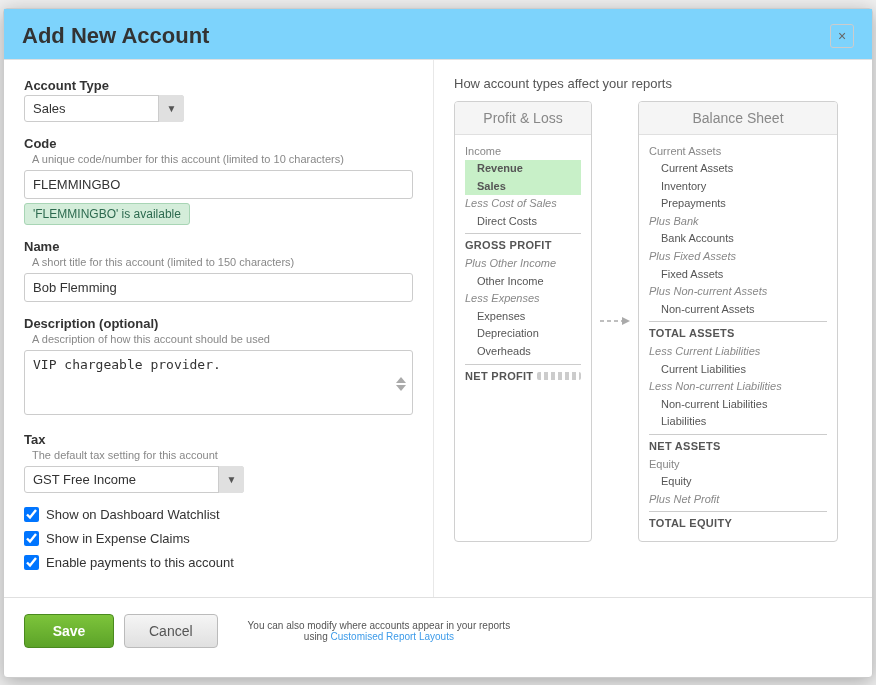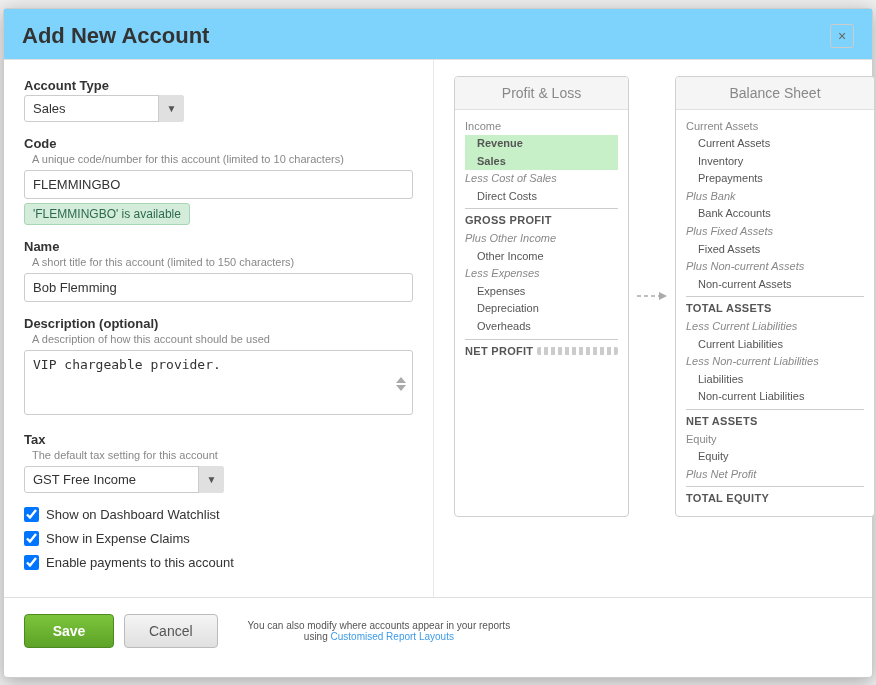--- a/index.html
+++ b/index.html
@@ -173,21 +173,21 @@
       display: inline-block;
     }
     .select-box-tax {
       appearance: none;
       -webkit-appearance: none;
       background: #fff;
       border: 1px solid #ccc;
       border-radius: 3px;
       padding: 5px 28px 5px 8px;
       font-size: 13px;
-      width: 200px;
+      width: 220px;
       cursor: pointer;
       color: #333;
     }
     .checkbox-row {
       display: flex;
       align-items: center;
       gap: 7px;
       margin-bottom: 9px;
       color: #333;
       font-size: 13px;
@@ -221,21 +221,21 @@
       color: #888;
       border-bottom: 1px solid #e0e0e0;
       font-weight: normal;
     }
     .report-box-body {
       padding: 8px 10px;
       font-size: 11px;
       line-height: 1.6;
     }
     .pnl-box {
-      width: 175px;
+      width: 138px;
     }
     .bs-box {
       width: 200px;
       position: relative;
     }
     .report-section-title {
       color: #888;
       font-size: 11px;
     }
     .report-section-item {
@@ -386,20 +386,21 @@
         <span>Show in Expense Claims</span>
       </div>
       <div class="checkbox-row">
         <input type="checkbox" checked="" style="">
         <span>Enable payments to this account</span>
       </div>
 
     </div>
 
     <div class="right-panel">
+      <div class="right-panel-title">How account types affect your reports</div>
 
       <div class="reports-container">
 
         <div class="report-box pnl-box">
           <div class="report-box-header">Profit &amp; Loss</div>
           <div class="report-box-body">
             <div class="report-section-title">Income</div>
             <div class="report-section-item highlighted">Revenue</div>
             <div class="report-section-item highlighted">Sales</div>
             <div class="report-italic">Less Cost of Sales</div>
@@ -439,22 +440,22 @@
             <div class="report-section-item">Bank Accounts</div>
             <div class="report-italic">Plus Fixed Assets</div>
             <div class="report-section-item">Fixed Assets</div>
             <div class="report-italic">Plus Non-current Assets</div>
             <div class="report-section-item">Non-current Assets</div>
             <hr class="report-divider">
             <div class="report-bold">TOTAL ASSETS</div>
             <div class="report-italic">Less Current Liabilities</div>
             <div class="report-section-item">Current Liabilities</div>
             <div class="report-italic">Less Non-current Liabilities</div>
+            <div class="report-section-item">Non-current Liabilities</div>
             <div class="report-section-item">Liabilities</div>
-            <div class="report-section-item">Non-current Liabilities</div>
             <hr class="report-divider">
             <div class="report-bold">NET ASSETS</div>
             <div class="report-section-title">Equity</div>
             <div class="report-section-item">Equity</div>
             <div class="report-italic">Plus Net Profit</div>
             <hr class="report-divider">
             <div class="report-bold">TOTAL EQUITY</div>
           </div>
         </div>
 

